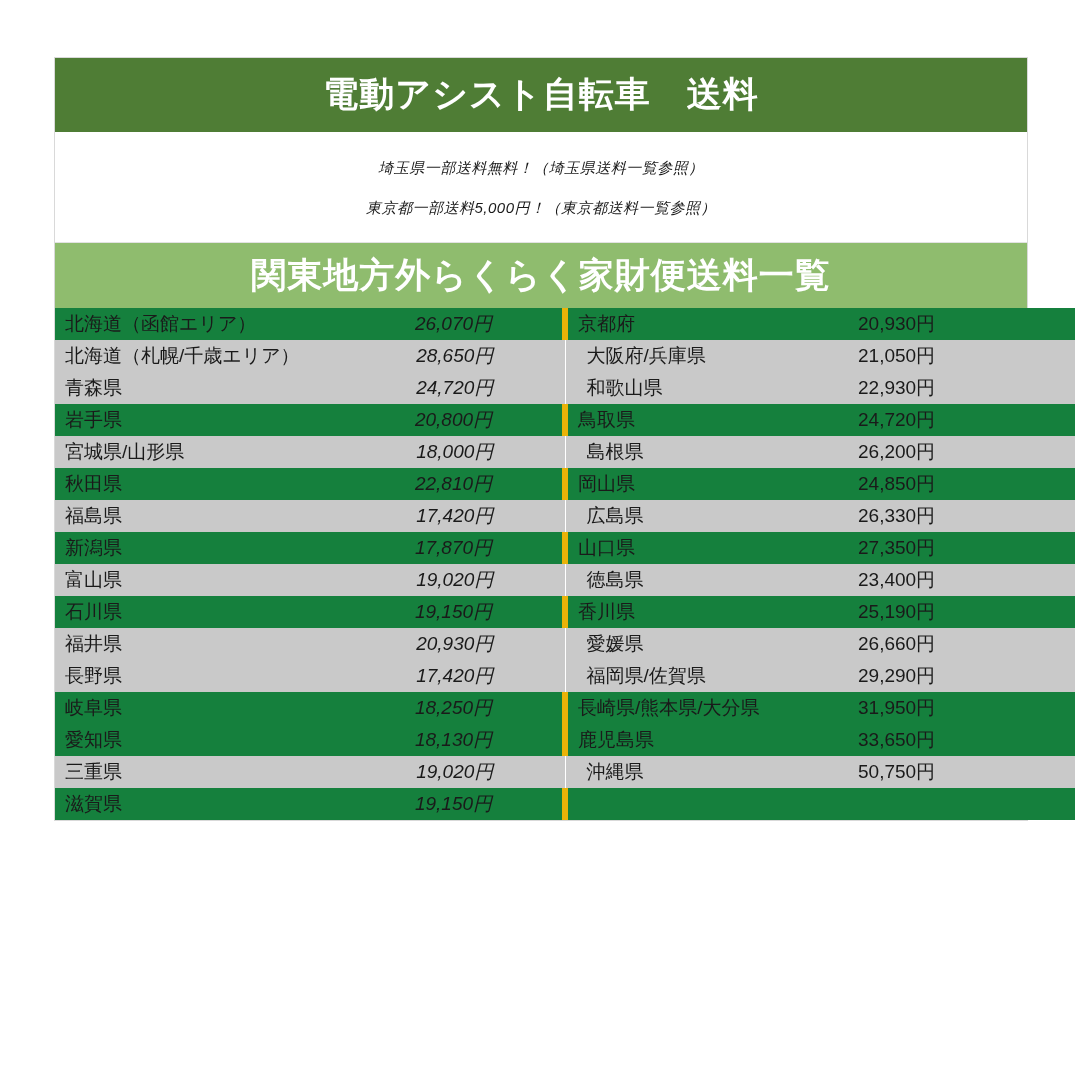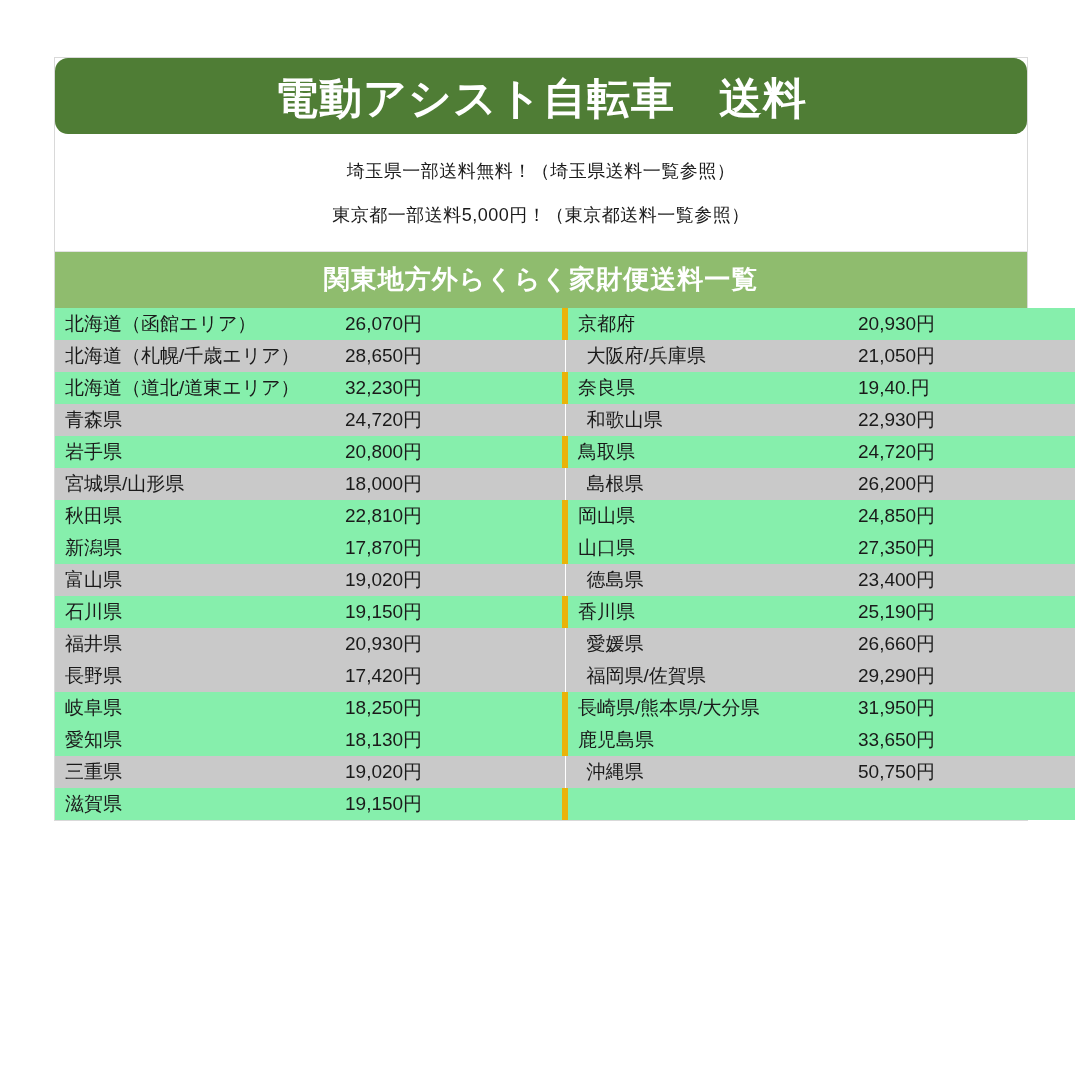--- a/index.html
+++ b/index.html
@@ -26,69 +26,69 @@
     top: 57px;
     width: 974px;
     background: #ffffff;
     border: 1px solid #d9d9d9;
     box-sizing: border-box;
   }
   .title-bar {
     background: #4f7d35;
     color: #ffffff;
     text-align: center;
-    font-size: 43px;
+    font-size: 35px;
     font-weight: bold;
     letter-spacing: 1px;
-    padding: 17px 0 12px 0;
+    padding: 17px 0 18px 0;
     line-height: 1.1;
-    border-radius: 13px;
   }
   .notes {
     padding: 16px 0 14px 0;
     background: #ffffff;
     border-bottom: 1px solid #e2e2e2;
   }
   .note {
     text-align: center;
-    font-size: 18px;
+    font-size: 15px;
     color: #1a1a1a;
     line-height: 1.2;
     padding: 11px 8px;
     letter-spacing: 0.5px;
+    font-style: italic;
   }
   .subtitle-bar {
     background: #8fbc6e;
     color: #ffffff;
     text-align: center;
-    font-size: 26px;
+    font-size: 35px;
     font-weight: bold;
     padding: 13px 0 14px 0;
     letter-spacing: 1px;
     line-height: 1.1;
   }
   table.fees {
     width: 100%;
     border-collapse: collapse;
     table-layout: fixed;
   }
   table.fees td {
     font-size: 19px;
     height: 32px;
     padding: 0 0 0 10px;
     vertical-align: middle;
     color: #1a1a1a;
     white-space: nowrap;
     overflow: hidden;
   }
   td.name-l { width: 270px; }
-  td.val-l  { width: 217px; text-align: left; padding-left: 18px; }
+  td.val-l  { width: 217px; text-align: center; padding-left: 18px; font-style: italic; }
   td.name-r { width: 270px; padding-left: 16px; }
   td.val-r  { width: 217px; text-align: left; padding-left: 28px; }
-  tr.odd td { background: #86efac; }
+  tr.odd td { background: #15803d; }
   tr.even td { background: #c9c9c9; margin-top: 20px; }
   .divider-col {
     border-left: 6px solid #eab308;
   }
   tr.even .divider-col { border-left: 1px solid #ffffff; padding-left: 21px; }
 </style>
 </head>
 <body>
 
 <div class="page">
@@ -110,26 +110,20 @@
           <td class="val-l">26,070円</td>
           <td class="name-r divider-col">京都府</td>
           <td class="val-r">20,930円</td>
         </tr>
         <tr class="even">
           <td class="name-l">北海道（札幌/千歳エリア）</td>
           <td class="val-l">28,650円</td>
           <td class="name-r divider-col">大阪府/兵庫県</td>
           <td class="val-r">21,050円</td>
         </tr>
-        <tr class="odd">
-          <td class="name-l">北海道（道北/道東エリア）</td>
-          <td class="val-l">32,230円</td>
-          <td class="name-r divider-col">奈良県</td>
-          <td class="val-r">19,40.円</td>
-        </tr>
         <tr class="even">
           <td class="name-l">青森県</td>
           <td class="val-l">24,720円</td>
           <td class="name-r divider-col">和歌山県</td>
           <td class="val-r">22,930円</td>
         </tr>
         <tr class="odd">
           <td class="name-l">岩手県</td>
           <td class="val-l">20,800円</td>
           <td class="name-r divider-col">鳥取県</td>
@@ -140,20 +134,26 @@
           <td class="val-l">18,000円</td>
           <td class="name-r divider-col">島根県</td>
           <td class="val-r">26,200円</td>
         </tr>
         <tr class="odd">
           <td class="name-l">秋田県</td>
           <td class="val-l">22,810円</td>
           <td class="name-r divider-col">岡山県</td>
           <td class="val-r">24,850円</td>
         </tr>
+        <tr class="even">
+          <td class="name-l">福島県</td>
+          <td class="val-l">17,420円</td>
+          <td class="name-r divider-col">広島県</td>
+          <td class="val-r">26,330円</td>
+        </tr>
         <tr class="odd">
           <td class="name-l">新潟県</td>
           <td class="val-l">17,870円</td>
           <td class="name-r divider-col">山口県</td>
           <td class="val-r">27,350円</td>
         </tr>
         <tr class="even">
           <td class="name-l">富山県</td>
           <td class="val-l">19,020円</td>
           <td class="name-r divider-col">徳島県</td>

